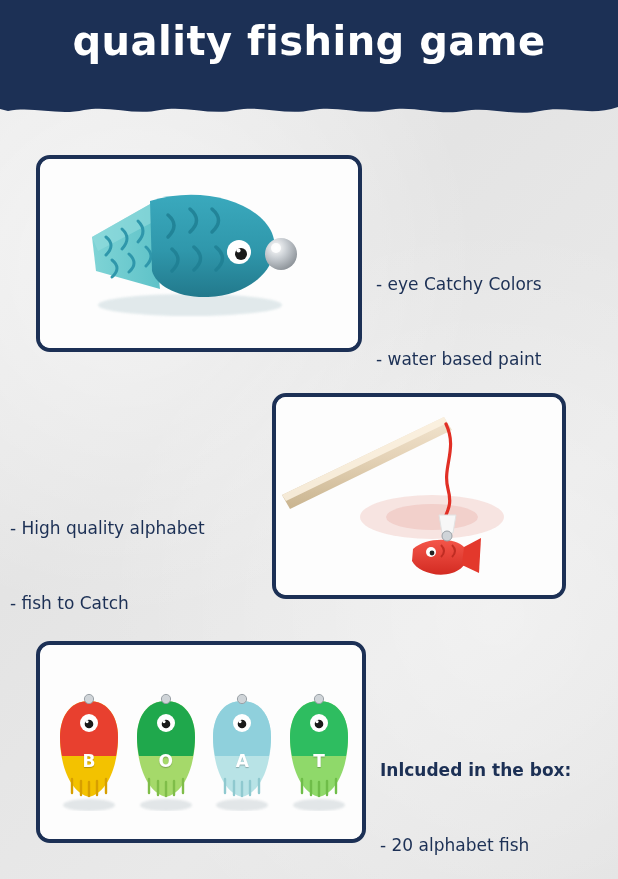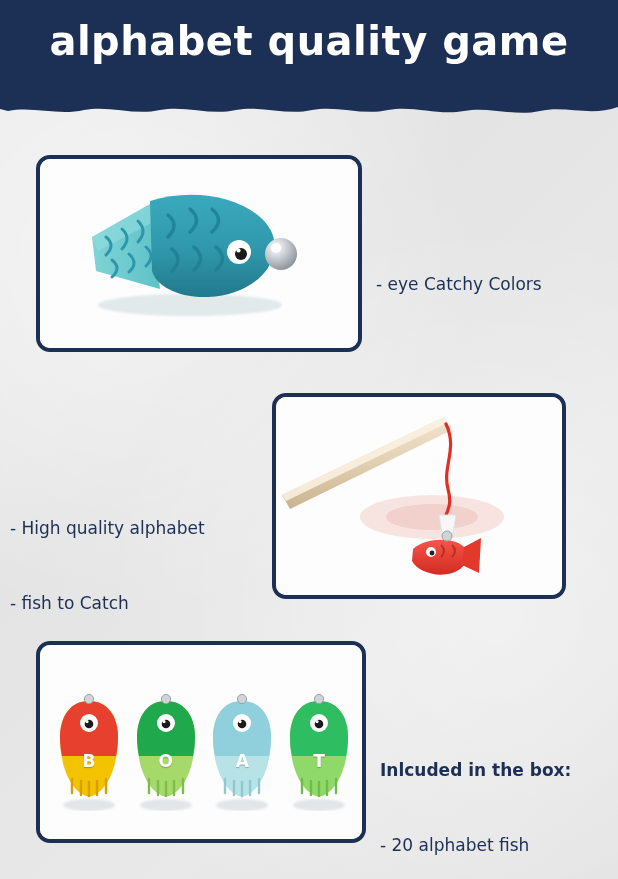--- a/index.html
+++ b/index.html
@@ -119,21 +119,21 @@
     text-shadow: 0 1px 1px rgba(0,0,0,0.25);
   }
   .shadow-ellipse { filter: blur(1px); }
 </style>
 </head>
 <body>
 
 <div class="paper-texture"></div>
 
 <div class="header">
-  <div class="header-title">alphabet quality game</div>
+  <div class="header-title">quality fishing game</div>
   <svg class="header-wave" viewBox="0 0 618 16" preserveAspectRatio="none">
     <path d="M0,0 L618,0 L618,4 C590,14 566,2 540,8 C514,14 490,3 464,8 C438,13 414,2 388,7 C362,13 338,2 312,7 C286,13 262,2 236,7 C210,13 186,2 160,7 C134,13 110,2 84,7 C58,13 34,3 8,8 L0,6 Z" fill="#1c3055"></path>
   </svg>
 </div>
 
 <div class="photo-card card-1">
   <div class="photo-inner">
     <svg width="318" height="189" viewBox="0 0 318 189">
       <defs>
         <linearGradient id="tealBody" x1="0" y1="0" x2="0" y2="1">
@@ -182,20 +182,21 @@
       <circle cx="198.5" cy="91.5" r="2.1" fill="#ffffff"></circle>
 
       <circle cx="241" cy="95" r="16" fill="url(#magnetGrad)"></circle>
       <circle cx="236" cy="89" r="5" fill="#ffffff" opacity="0.85"></circle>
     </svg>
   </div>
 </div>
 
 <div class="bullets text-1">
   <div>- eye Catchy Colors</div>
+  <div>- water based paint</div>
 </div>
 
 <div class="photo-card card-2">
   <div class="photo-inner">
     <svg width="286" height="198" viewBox="0 0 286 198">
       <defs>
         <linearGradient id="rodGrad" x1="0" y1="0" x2="0" y2="1">
           <stop offset="0%" stop-color="#f2e4cf"></stop>
           <stop offset="45%" stop-color="#e4d2b6"></stop>
           <stop offset="100%" stop-color="#c9b48f"></stop>

